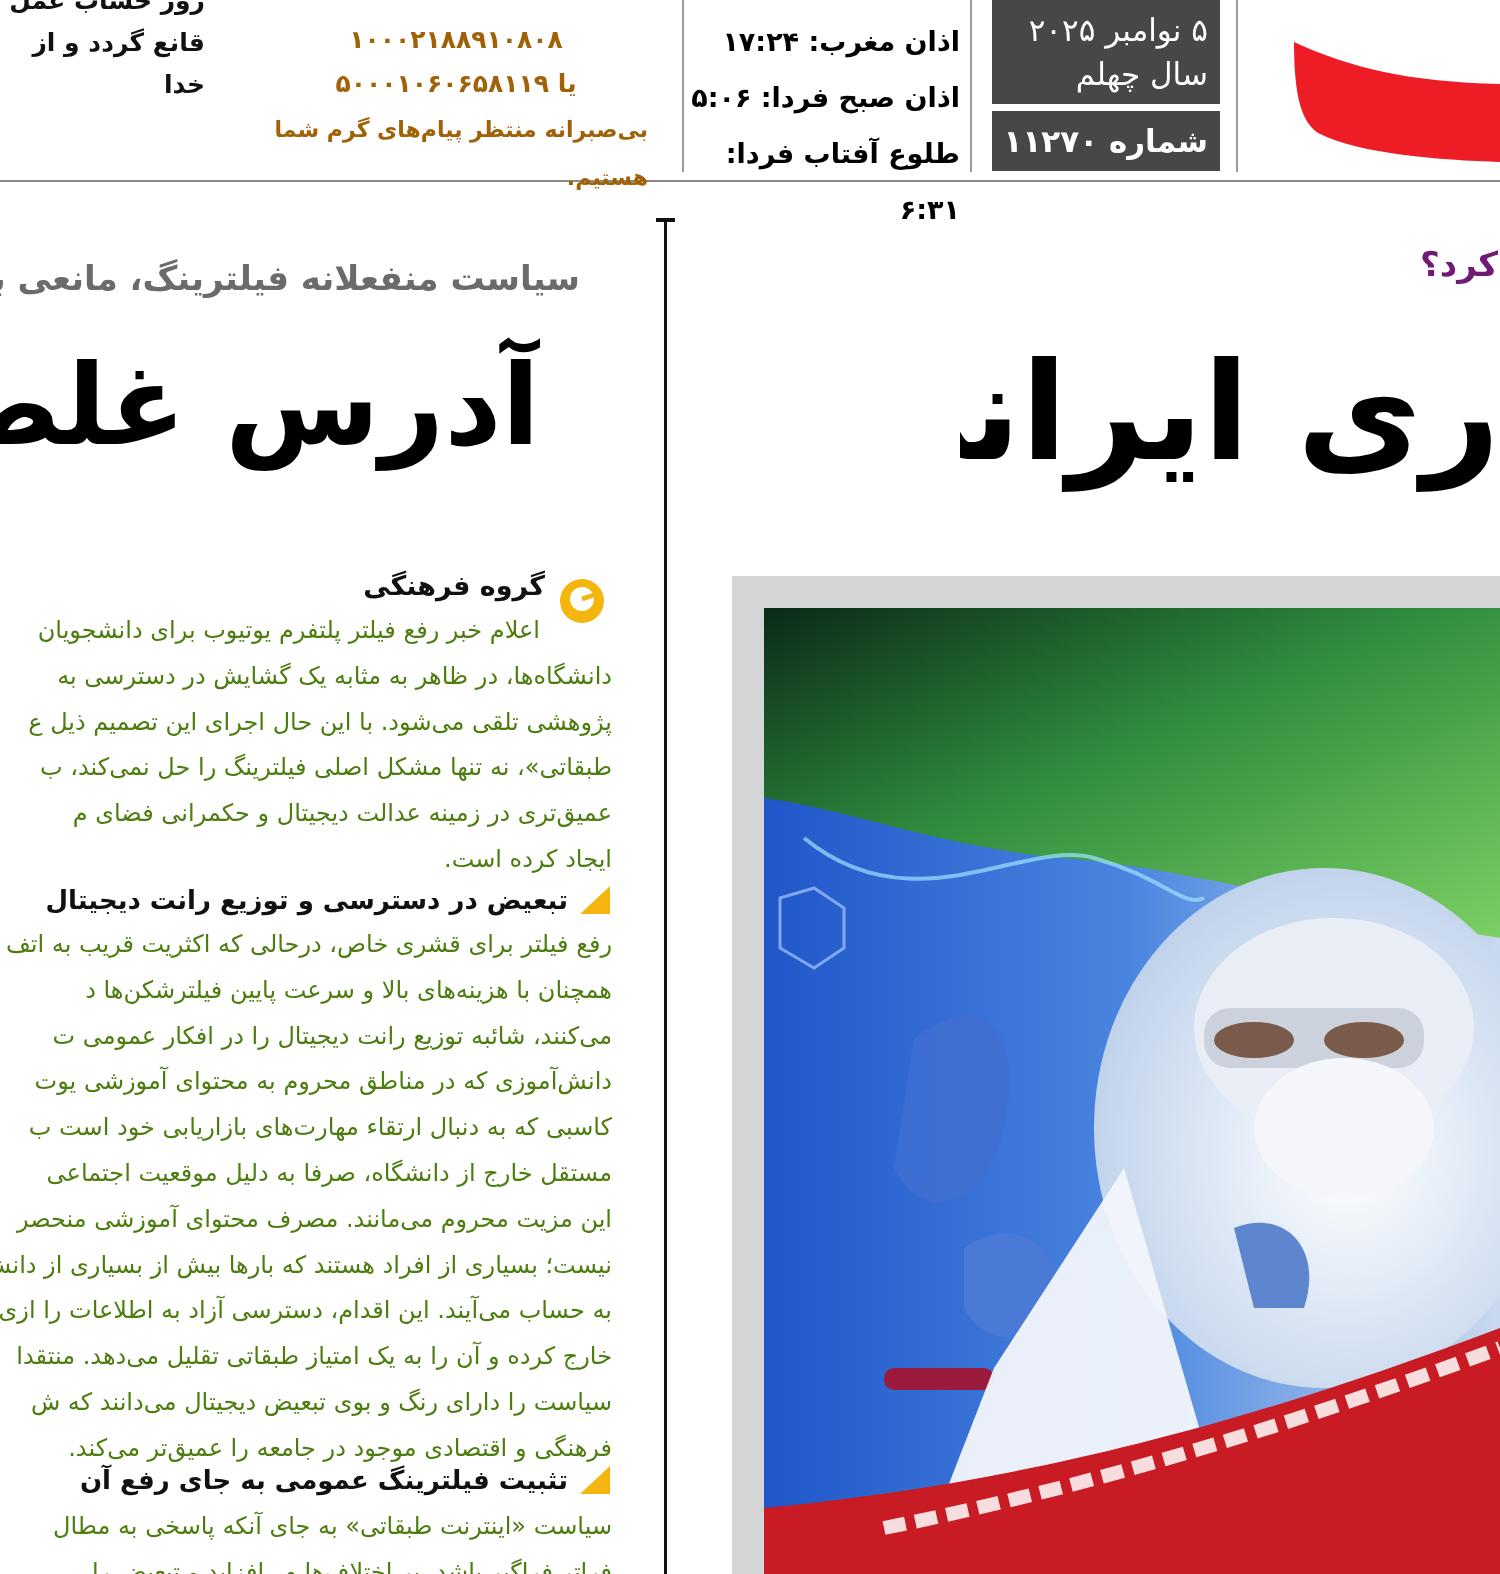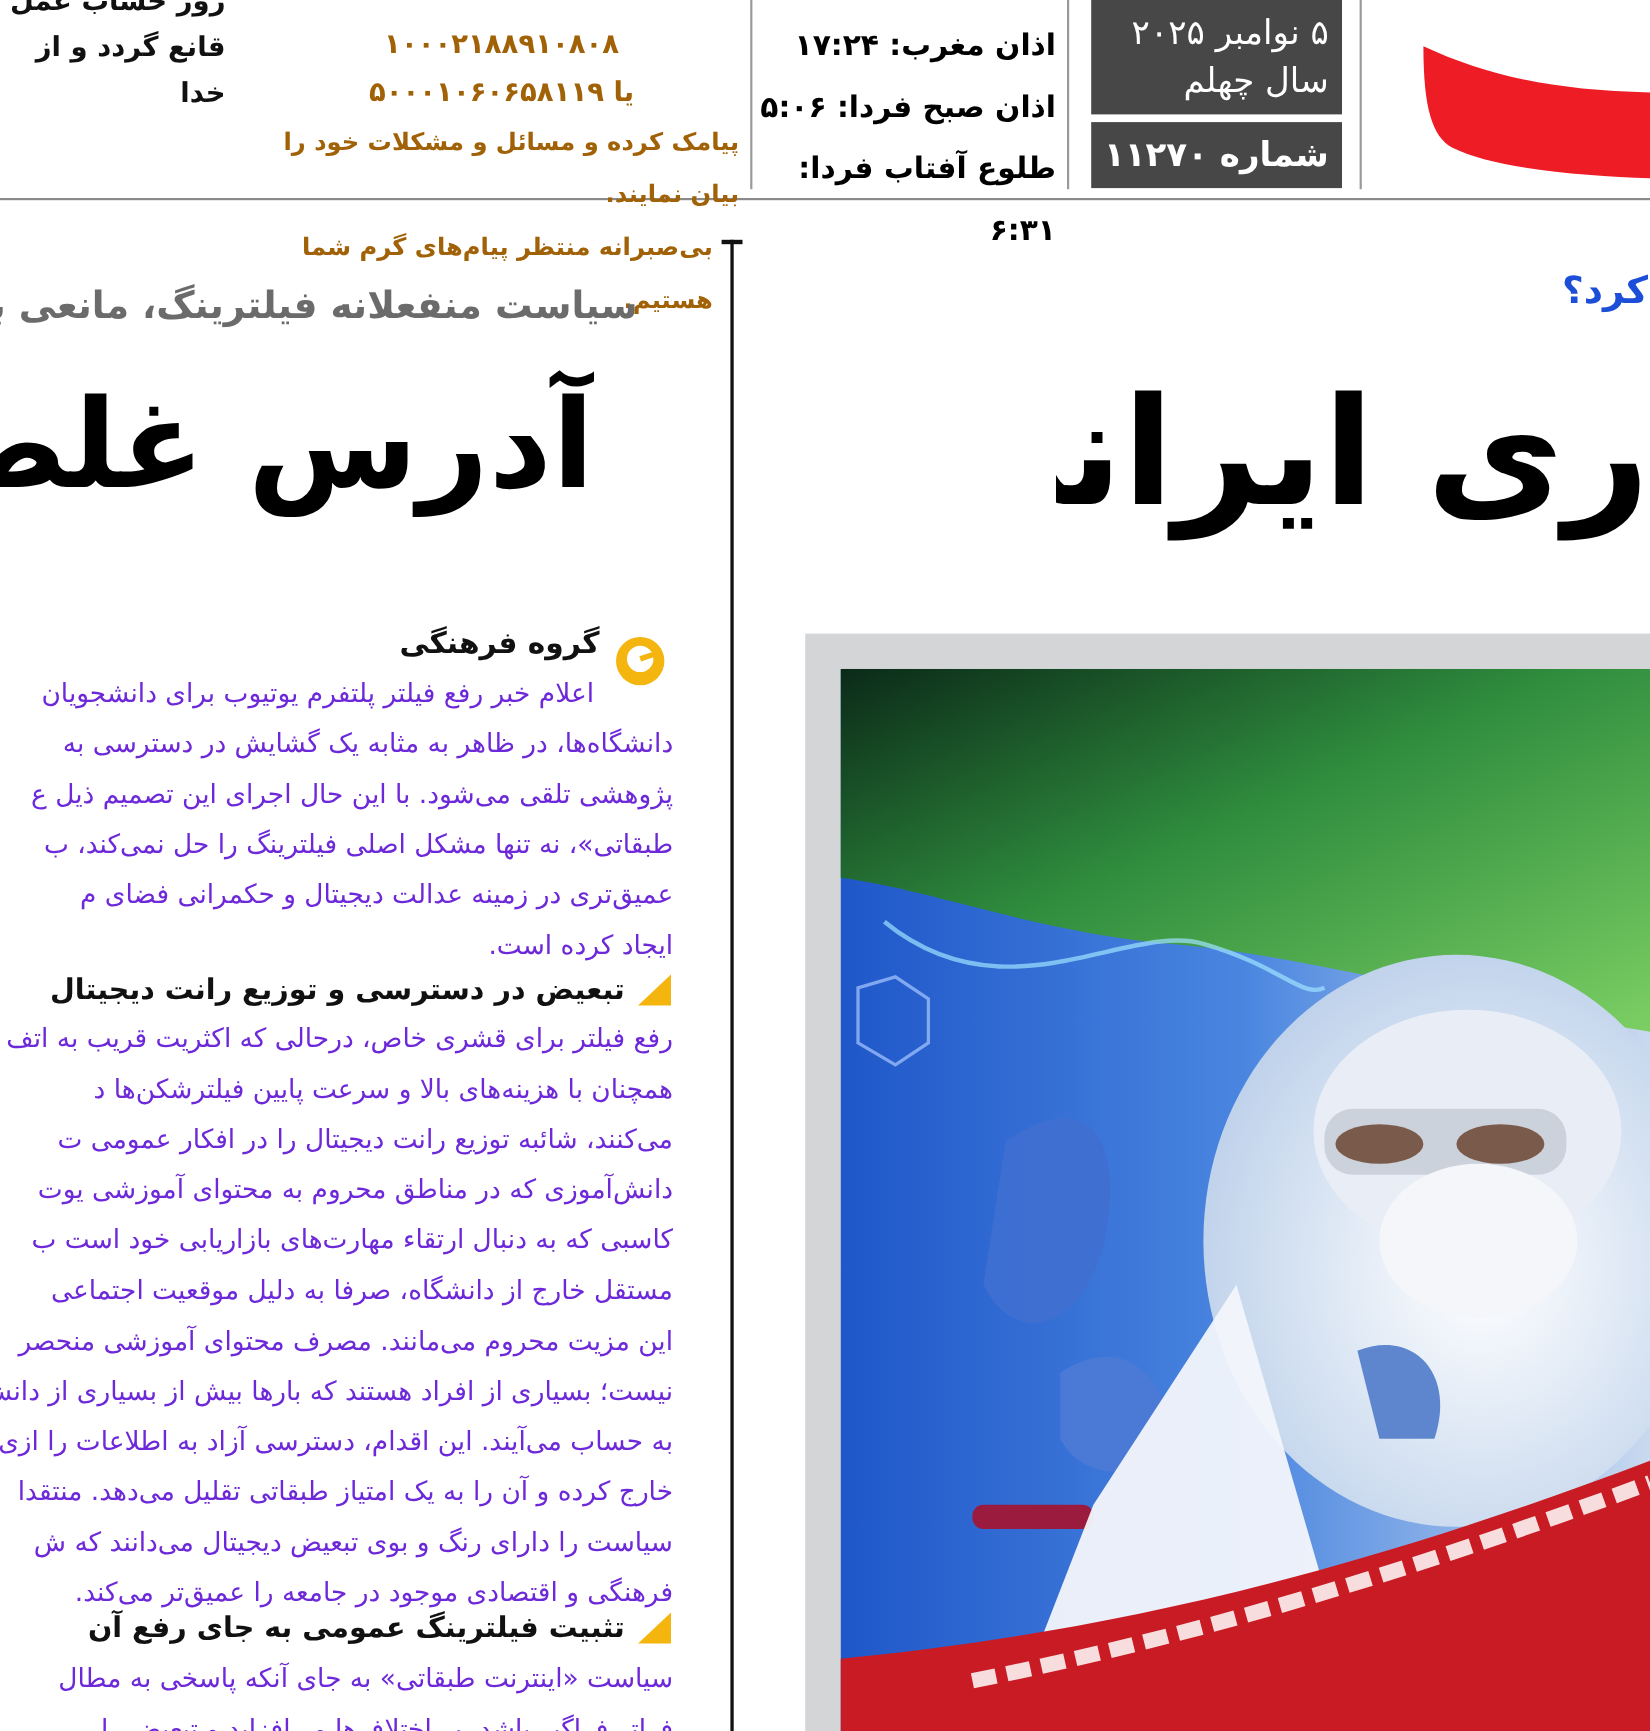--- a/index.html
+++ b/index.html
@@ -48,30 +48,30 @@
   .kicker { left:0; top:258px; width:580px; text-align:right;
     font-size:34px; font-weight:bold; color:#6b6b6b; white-space:nowrap; overflow:hidden; }
   .headline-left { left:0; top:330px; width:540px; text-align:right;
     font-size:112px; font-weight:bold; color:#000; white-space:nowrap; overflow:hidden; line-height:150px; }
 
   .byline { left:395px; top:566px; width:220px; height:48px; }
   .byline-text { position:absolute; right:70px; top:0; font-weight:bold; font-size:27px; line-height:40px; white-space:nowrap; }
   .byline-icon { position:absolute; right:10px; top:12px; width:46px; height:46px; }
 
   .body-block { left:0; width:612px; text-align:right; font-size:24px;
-    line-height:45.8px; color:#6d28d9; white-space:nowrap; overflow:hidden; }
+    line-height:45.8px; color:#4d7c0f; white-space:nowrap; overflow:hidden; }
   .body-block p { margin:0; }
   .subhead { left:0; width:612px; height:46px; }
   .subhead-text { position:absolute; right:44px; top:0; font-weight:bold; font-size:26px; line-height:44px; white-space:nowrap; }
   .subhead-mark { position:absolute; right:2px; top:8px; width:0; height:0;
     border-left:30px solid transparent; border-bottom:28px solid #f5b50f; }
 
   
   .kicker-right { left:1420px; top:244px; width:80px; text-align:left;
-    font-size:34px; font-weight:bold; color:#1d4ed8; white-space:nowrap; overflow:hidden; }
+    font-size:34px; font-weight:bold; color:#701a75; white-space:nowrap; overflow:hidden; }
   .headline-right { left:960px; top:322px; width:540px; text-align:right;
     font-size:136px; font-weight:bold; color:#000; white-space:nowrap; overflow:hidden; line-height:180px; }
 
   .photo-frame { left:732px; top:576px; width:768px; height:998px; background:#d4d5d7; }
   .photo { left:764px; top:608px; width:736px; height:966px; overflow:hidden; }
 </style>
 </head>
 <body>
 
 <div class="abs rule-top"></div>
@@ -94,21 +94,20 @@
 <div class="abs prayer rtl">
   <div>اذان مغرب: ۱۷:۲۴</div>
   <div>اذان صبح فردا: ۵:۰۶</div>
   <div>طلوع آفتاب فردا: ۶:۳۱</div>
 </div>
 <div class="abs vsep" style="left:682px; top:0; height:172px;"></div>
 
 <div class="abs sms rtl">
   <div class="num" style="margin-top:-18px;">۱۰۰۰۲۱۸۸۹۱۰۸۰۸</div>
   <div class="num">یا ۵۰۰۰۱۰۶۰۶۵۸۱۱۹</div>
-  <div class="txt" style="text-align:right;">پیامک کرده و مسائل و مشکلات خود را بیان نمایند.</div>
   <div class="txt" style="text-align:right; padding-right:24px;">بی‌صبرانه منتظر پیام‌های گرم شما هستیم.</div>
 </div>
 
 <div class="abs left-top rtl">
   <div style="margin-top:-20px;">روز حساب عمل</div>
   <div>قانع گردد و از خدا</div>
 </div>
 
 <div class="abs col-rule-cap"></div>
 <div class="abs col-rule"></div>

